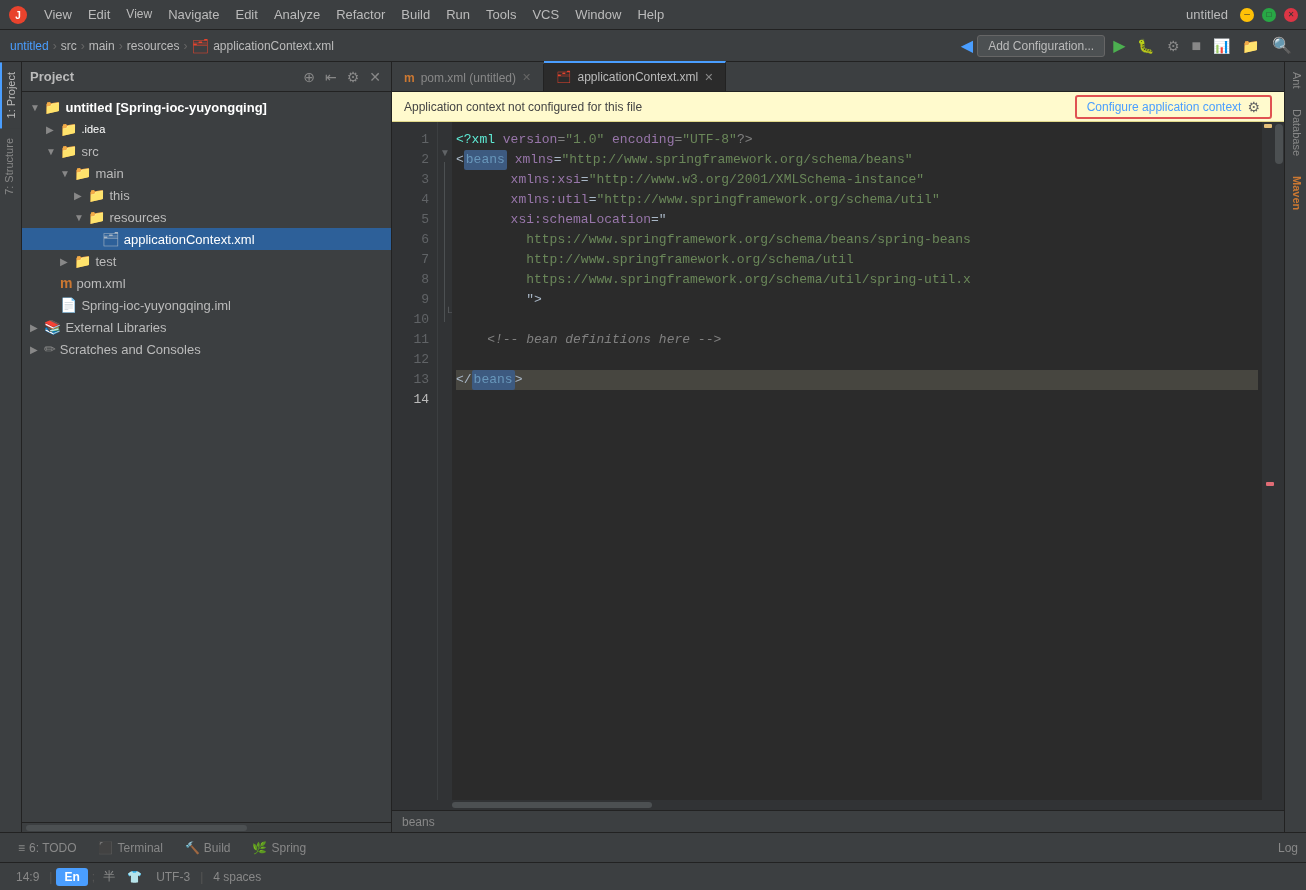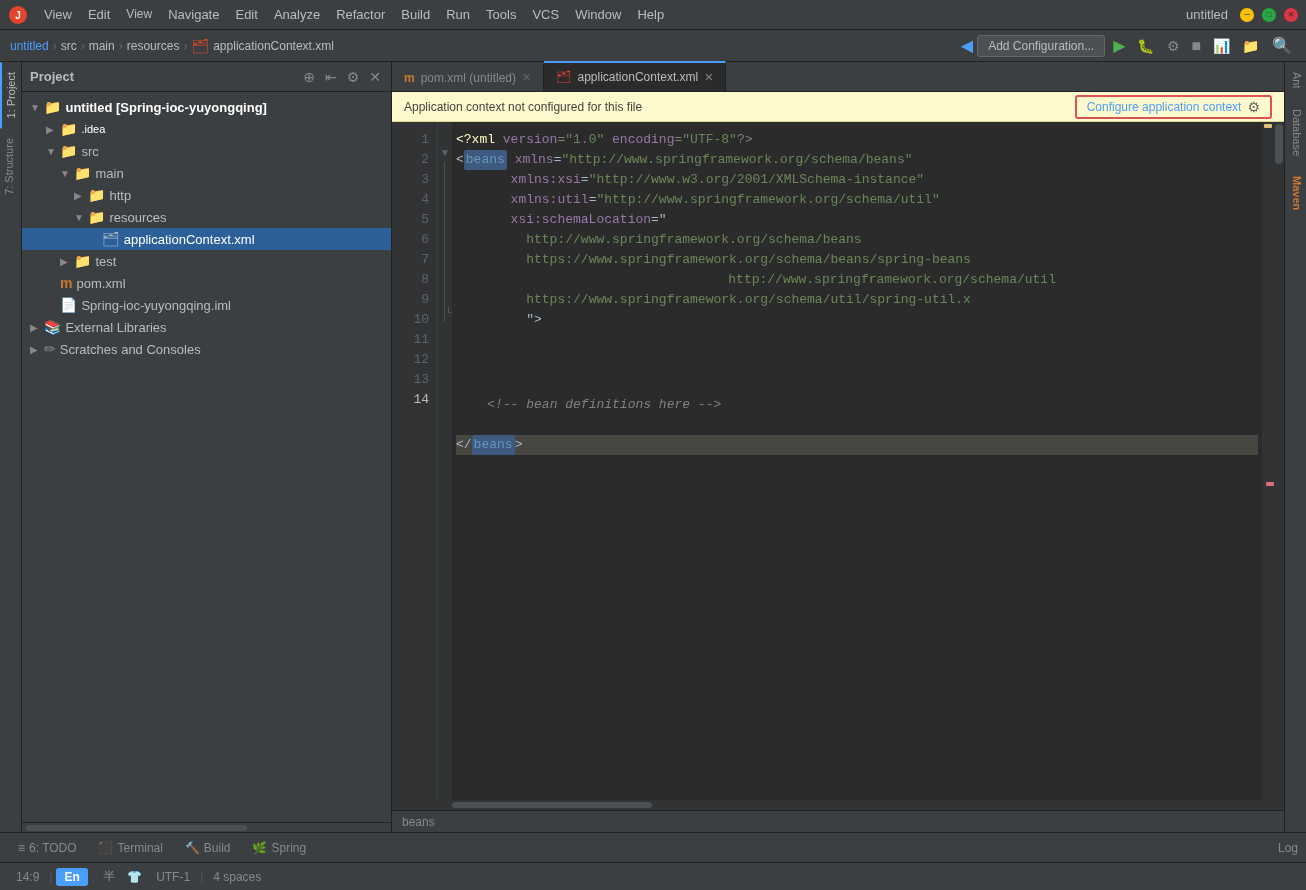--- a/index.html
+++ b/index.html
@@ -101,21 +101,21 @@
 
       <div style="display:flex;align-items:center;padding:2px 8px;height:22px;cursor:pointer;padding-left:38px;">
         <span style="width:14px;color:#888;font-size:10px;">▼</span>
         <span style="margin-right:4px;color:#7ec8e3;font-size:14px;">📁</span>
         <span style="color:#bbbbbb;font-size:13px;">main</span>
       </div>
 
       <div style="display:flex;align-items:center;padding:2px 8px;height:22px;cursor:pointer;padding-left:52px;">
         <span style="width:14px;color:#888;font-size:10px;">▶</span>
         <span style="margin-right:4px;color:#7ec8e3;font-size:14px;">📁</span>
-        <span style="color:#bbbbbb;font-size:13px;">http</span>
+        <span style="color:#bbbbbb;font-size:13px;">this</span>
       </div>
 
       <div style="display:flex;align-items:center;padding:2px 8px;height:22px;cursor:pointer;padding-left:52px;">
         <span style="width:14px;color:#888;font-size:10px;">▼</span>
         <span style="margin-right:4px;color:#7ec8e3;font-size:14px;">📁</span>
         <span style="color:#bbbbbb;font-size:13px;">resources</span>
       </div>
 
       <div style="display:flex;align-items:center;padding:2px 8px;height:22px;cursor:pointer;padding-left:66px;background:#2d6099;">
         <span style="width:14px;"></span>
@@ -216,62 +216,59 @@
         <div style="height:20px;border-left:1px solid #4c5052;margin-left:6px;display:flex;align-items:center;font-size:10px;color:#606366;">└</div>
         <div style="height:20px;"></div>
         <div style="height:20px;"></div>
         <div style="height:20px;"></div>
         <div style="height:20px;"></div>
       </div>
 
       <div style="flex:1;padding:8px 4px;font-family:'Consolas','Courier New',monospace;font-size:13px;line-height:20px;overflow-x:auto;overflow-y:hidden;background:#2b2b2b;cursor:text;">
 
         <div style="height:20px;white-space:pre;display:flex;align-items:center;">
-          <span style="color:#fef9c3;">&lt;?xml </span><span style="color:#9876aa;">version</span><span style="color:#808080;">=</span><span style="color:#6a8759;">"1.0"</span><span style="color:#808080;"> </span><span style="color:#9876aa;">encoding</span><span style="color:#808080;">=</span><span style="color:#6a8759;">"UTF-8"</span><span style="color:#808080;">?&gt;</span>
+          <span style="color:#5eead4;">&lt;?xml </span><span style="color:#9876aa;">version</span><span style="color:#808080;">=</span><span style="color:#6a8759;">"1.0"</span><span style="color:#808080;"> </span><span style="color:#9876aa;">encoding</span><span style="color:#808080;">=</span><span style="color:#6a8759;">"UTF-8"</span><span style="color:#808080;">?&gt;</span>
         </div>
 
         <div style="height:20px;white-space:pre;display:flex;align-items:center;">
           <span style="color:#a9b7c6;">&lt;</span><span style="background:#3d5a80;color:#6897bb;padding:0 2px;border-radius:2px;">beans</span><span style="color:#a9b7c6;"> </span><span style="color:#9876aa;">xmlns</span><span style="color:#a9b7c6;">=</span><span style="color:#6a8759;">"http://www.springframework.org/schema/beans"</span>
         </div>
 
         <div style="height:20px;white-space:pre;display:flex;align-items:center;">
           <span style="color:#a9b7c6;">       </span><span style="color:#9876aa;">xmlns:xsi</span><span style="color:#a9b7c6;">=</span><span style="color:#6a8759;">"http://www.w3.org/2001/XMLSchema-instance"</span>
         </div>
 
         <div style="height:20px;white-space:pre;display:flex;align-items:center;">
           <span style="color:#a9b7c6;">       </span><span style="color:#9876aa;">xmlns:util</span><span style="color:#a9b7c6;">=</span><span style="color:#6a8759;">"http://www.springframework.org/schema/util"</span>
         </div>
 
         <div style="height:20px;white-space:pre;display:flex;align-items:center;">
           <span style="color:#a9b7c6;">       </span><span style="color:#9876aa;">xsi:schemaLocation</span><span style="color:#a9b7c6;">="</span>
         </div>
 
-        <div style="height:20px;white-space:pre;display:flex;align-items:center;">
-          <span style="color:#a9b7c6;">         </span><span style="color:#6a8759;">http://www.springframework.org/schema/beans</span>
-        </div>
 
         <div style="height:20px;white-space:pre;display:flex;align-items:center;">
           <span style="color:#a9b7c6;">         </span><span style="color:#6a8759;">https://www.springframework.org/schema/beans/spring-beans</span>
         </div>
 
-        <div style="height:20px;white-space:pre;display:flex;align-items:center;justify-content:center;">
+        <div style="height:20px;white-space:pre;display:flex;align-items:center;">
           <span style="color:#a9b7c6;">         </span><span style="color:#6a8759;">http://www.springframework.org/schema/util</span>
         </div>
 
         <div style="height:20px;white-space:pre;display:flex;align-items:center;">
           <span style="color:#a9b7c6;">         </span><span style="color:#6a8759;">https://www.springframework.org/schema/util/spring-util.x</span>
         </div>
 
         <div style="height:20px;white-space:pre;display:flex;align-items:center;">
           <span style="color:#a9b7c6;">         "&gt;</span>
         </div>
 
         <div style="height:20px;white-space:pre;display:flex;align-items:center;"></div>
 
-        <div style="height:20px;white-space:pre;display:flex;align-items:center;margin-top:45px;">
+        <div style="height:20px;white-space:pre;display:flex;align-items:center;">
           <span style="color:#a9b7c6;">    </span><span style="color:#808080;font-style:italic;">&lt;!-- bean definitions here --&gt;</span>
         </div>
 
         <div style="height:20px;white-space:pre;display:flex;align-items:center;"></div>
 
         <div style="height:20px;white-space:pre;display:flex;align-items:center;background:#fffacd22;">
           <span style="color:#a9b7c6;">&lt;/</span><span style="background:#3d5a80;color:#6897bb;padding:0 2px;border-radius:2px;">beans</span><span style="color:#a9b7c6;">&gt;</span>
         </div>
       </div>
 
@@ -329,16 +326,16 @@
 
 <div style="height:28px;background:#3c3f41;display:flex;align-items:center;padding:0 10px;border-top:1px solid #222;font-size:12px;color:#888;gap:4px;">
   <span style="padding:0 6px;cursor:pointer;">14:9</span>
   <span style="color:#555;">|</span>
   <div style="background:#4a9eff;color:white;padding:2px 8px;border-radius:3px;font-size:12px;font-weight:bold;cursor:pointer;">
     <span>En</span>
   </div>
   <span style="color:#555;">;</span>
   <span style="padding:0 4px;cursor:pointer;">半</span>
   <span style="padding:0 4px;cursor:pointer;">👕</span>
-  <span style="padding:0 6px;cursor:pointer;">UTF-1</span>
+  <span style="padding:0 6px;cursor:pointer;">UTF-3</span>
   <span style="color:#555;">|</span>
   <span style="padding:0 6px;cursor:pointer;">4 spaces</span>
 </div>
 
 </body></html>

